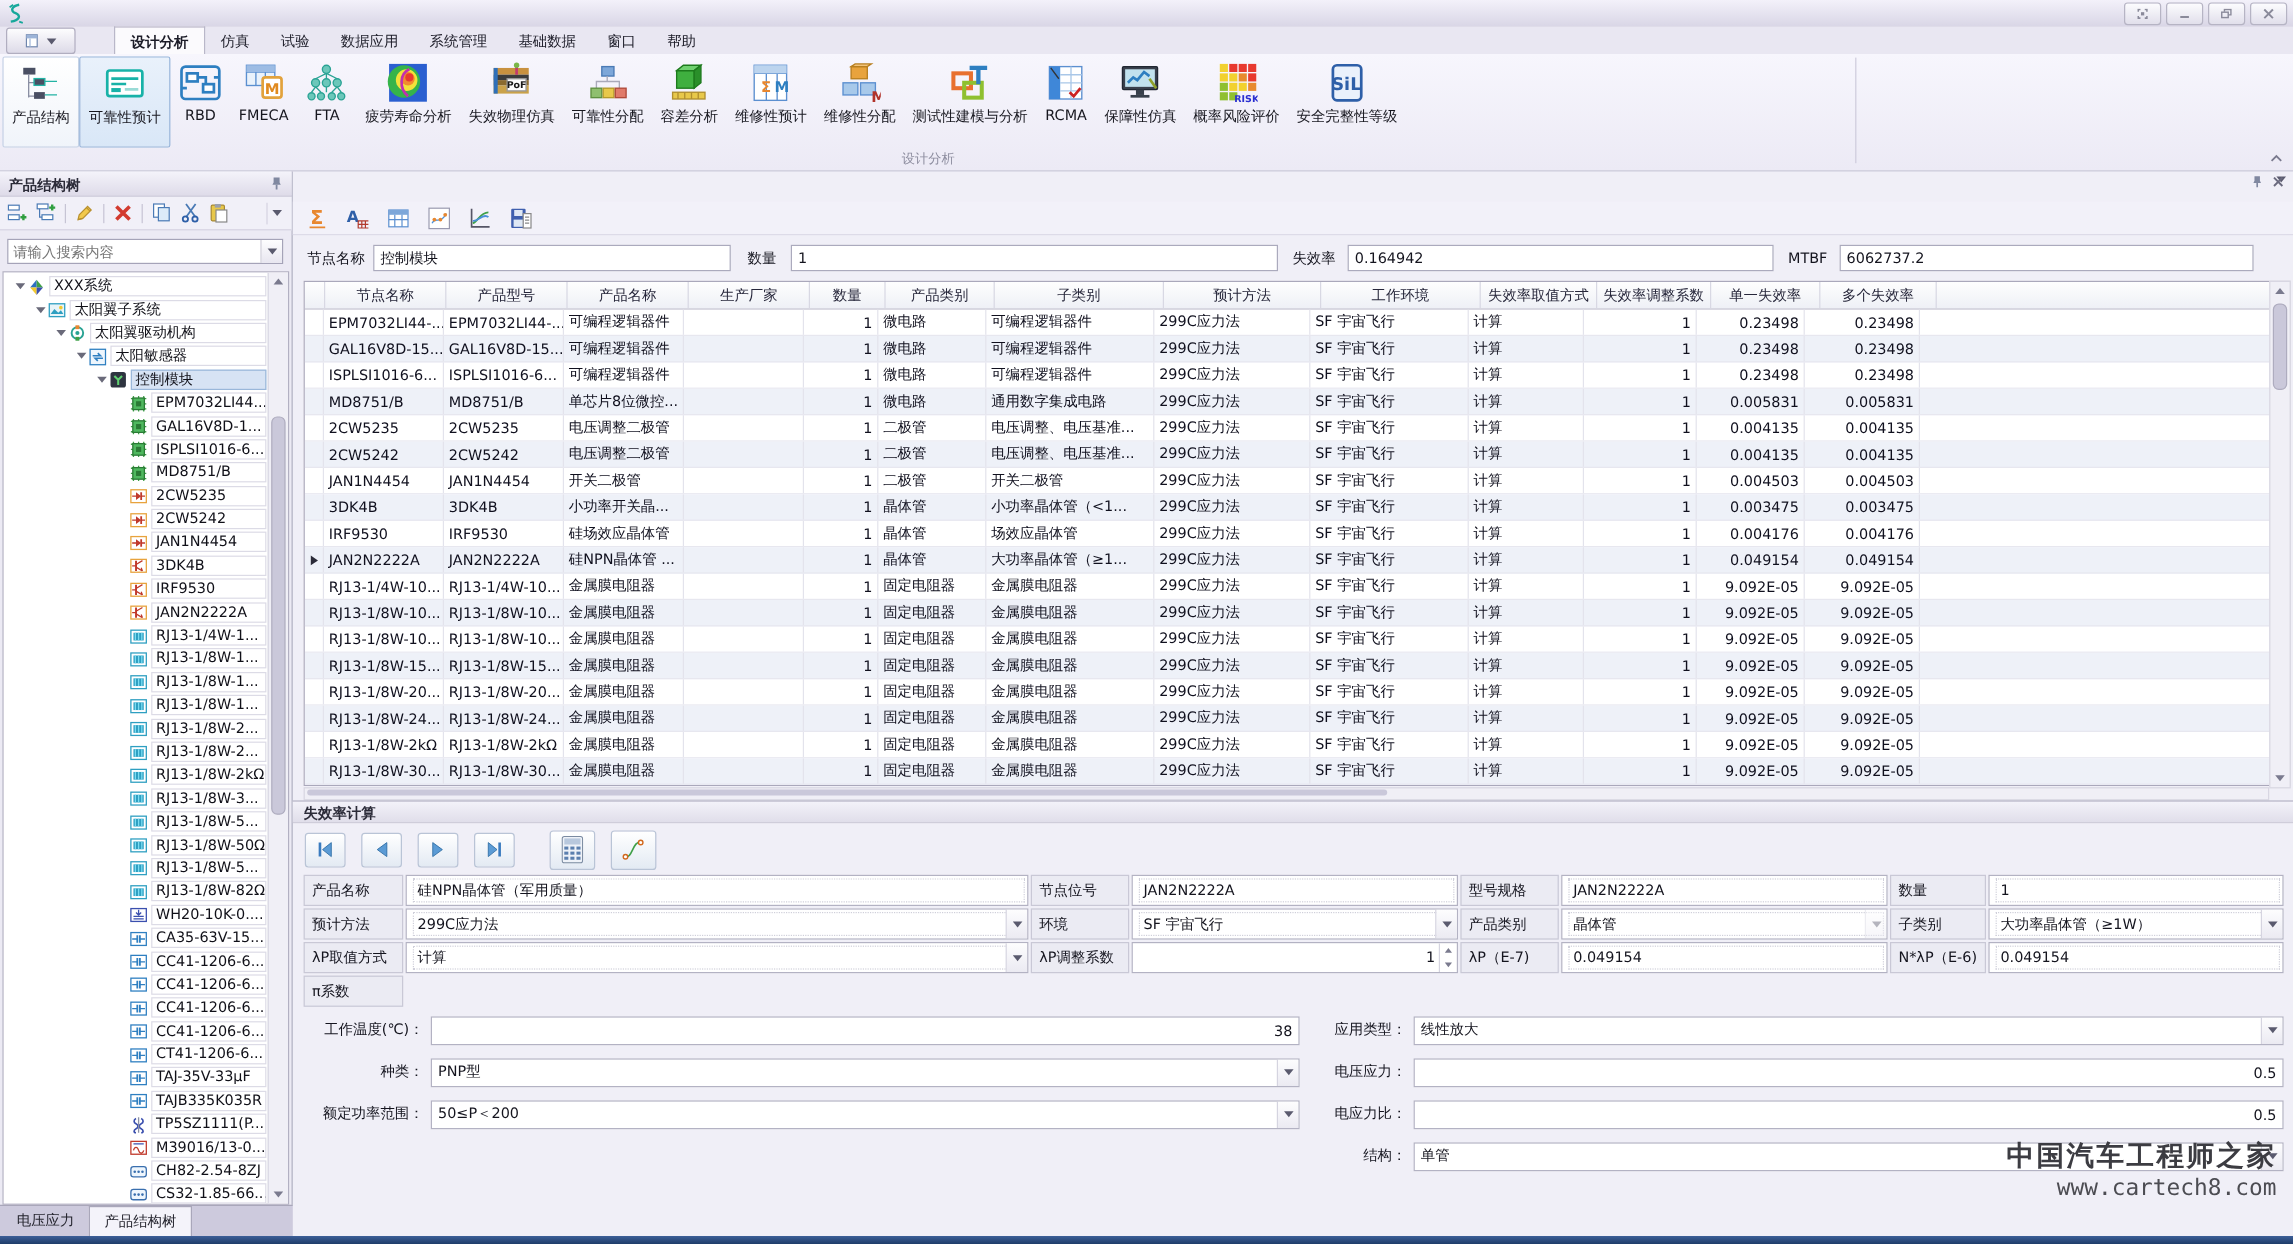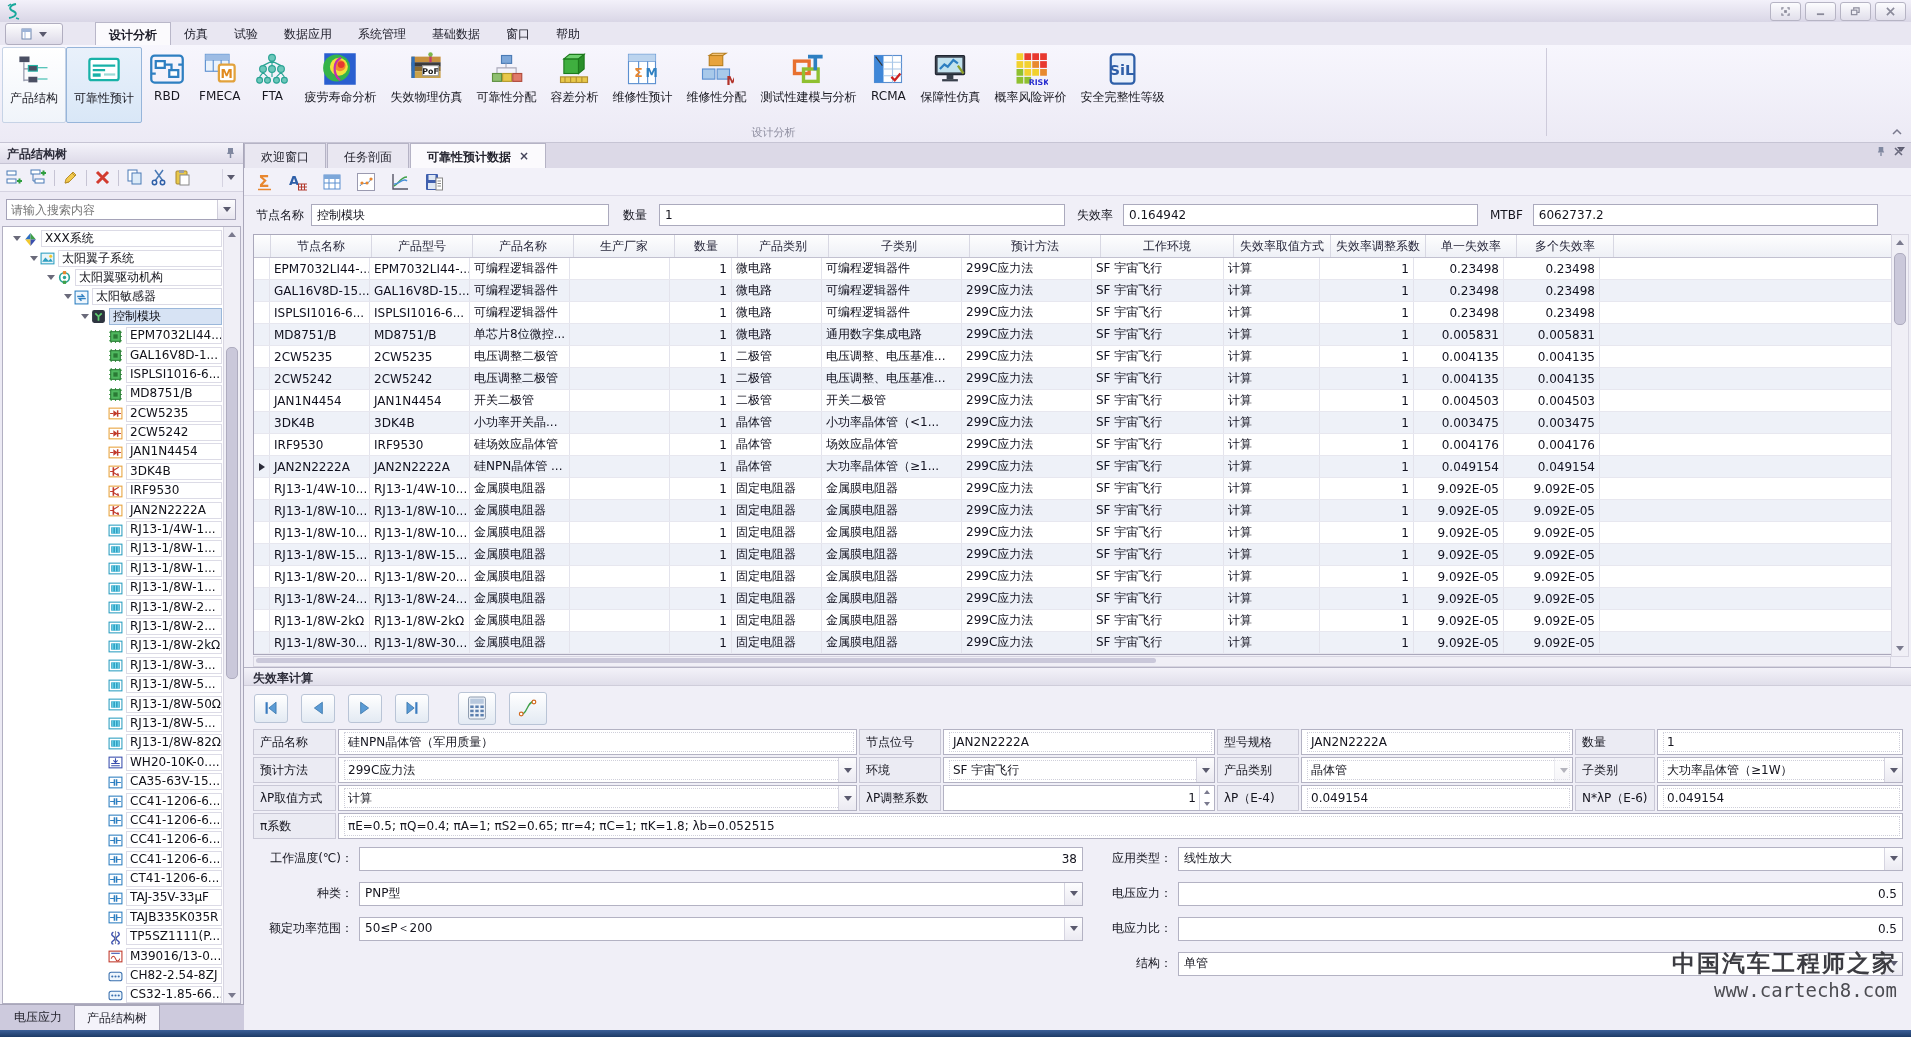--- a/index.html
+++ b/index.html
@@ -1003,32 +1003,20 @@
         <div class="vs-thumb" style="top:120px;height:330px;"></div>
       </div>
     </div>
     <div class="lp-tabs" id="lp-tabs">
         <div class="lp-tab">电压应力</div>
         <div class="lp-tab active">产品结构树</div>
       </div>
   </div>
 
   <div class="main">
-    <div class="doc-tabs" id="doc-tabs">
-        <div class="doc-tab">
-          <span>欢迎窗口</span>
-        </div>
-        <div class="doc-tab">
-          <span>任务剖面</span>
-        </div>
-        <div class="doc-tab active">
-          <span>可靠性预计数据</span>
-          <span class="doc-close">×</span>
-        </div>
-      </div>
     <div class="doc-tabs-caret"><span class="caret"></span></div>
     <div class="main-toolbar" id="main-toolbar">
         <span class="mt-ico">
           <svg viewBox="0 0 20 20">
             <text x="10" y="15" font-size="16" font-weight="bold" fill="#e8872f" text-anchor="middle">Σ</text>
             <path d="M4 17.5h13" stroke="#e8872f" stroke-width="1.5"></path>
           </svg>
         </span>
         <span class="mt-ico">
           <svg viewBox="0 0 20 20">
@@ -1576,33 +1564,30 @@
           <span>1</span>
         <span class="spin">
             <span>
               <i class="tri-up" style="display:block"></i>
             </span>
             <span>
               <i class="tri-down" style="display:block"></i>
             </span>
           </span>
         </div>
-      <div class="cf-label">λP（E-4)</div>
+      <div class="cf-label">λP（E-7)</div>
       <div class="cf-field">
           <span class="inner-box">0.049154</span>
         </div>
       <div class="cf-label">N*λP（E-6)</div>
       <div class="cf-field">
           <span class="inner-box">0.049154</span>
         </div>
 
       <div class="cf-label">π系数</div>
-      <div class="cf-field pi-span">
-          <span class="inner-box">πE=0.5; πQ=0.4; πA=1; πS2=0.65; πr=4; πC=1; πK=1.8; λb=0.052515</span>
-        </div>
     </div>
 
     <div class="pcol-left" id="params-left">
         <div class="prow">
           <span class="plabel">工作温度(℃)：</span>
           <div class="pfield num">
             <span>38</span>
           </div>
         </div>
         <div class="prow">

